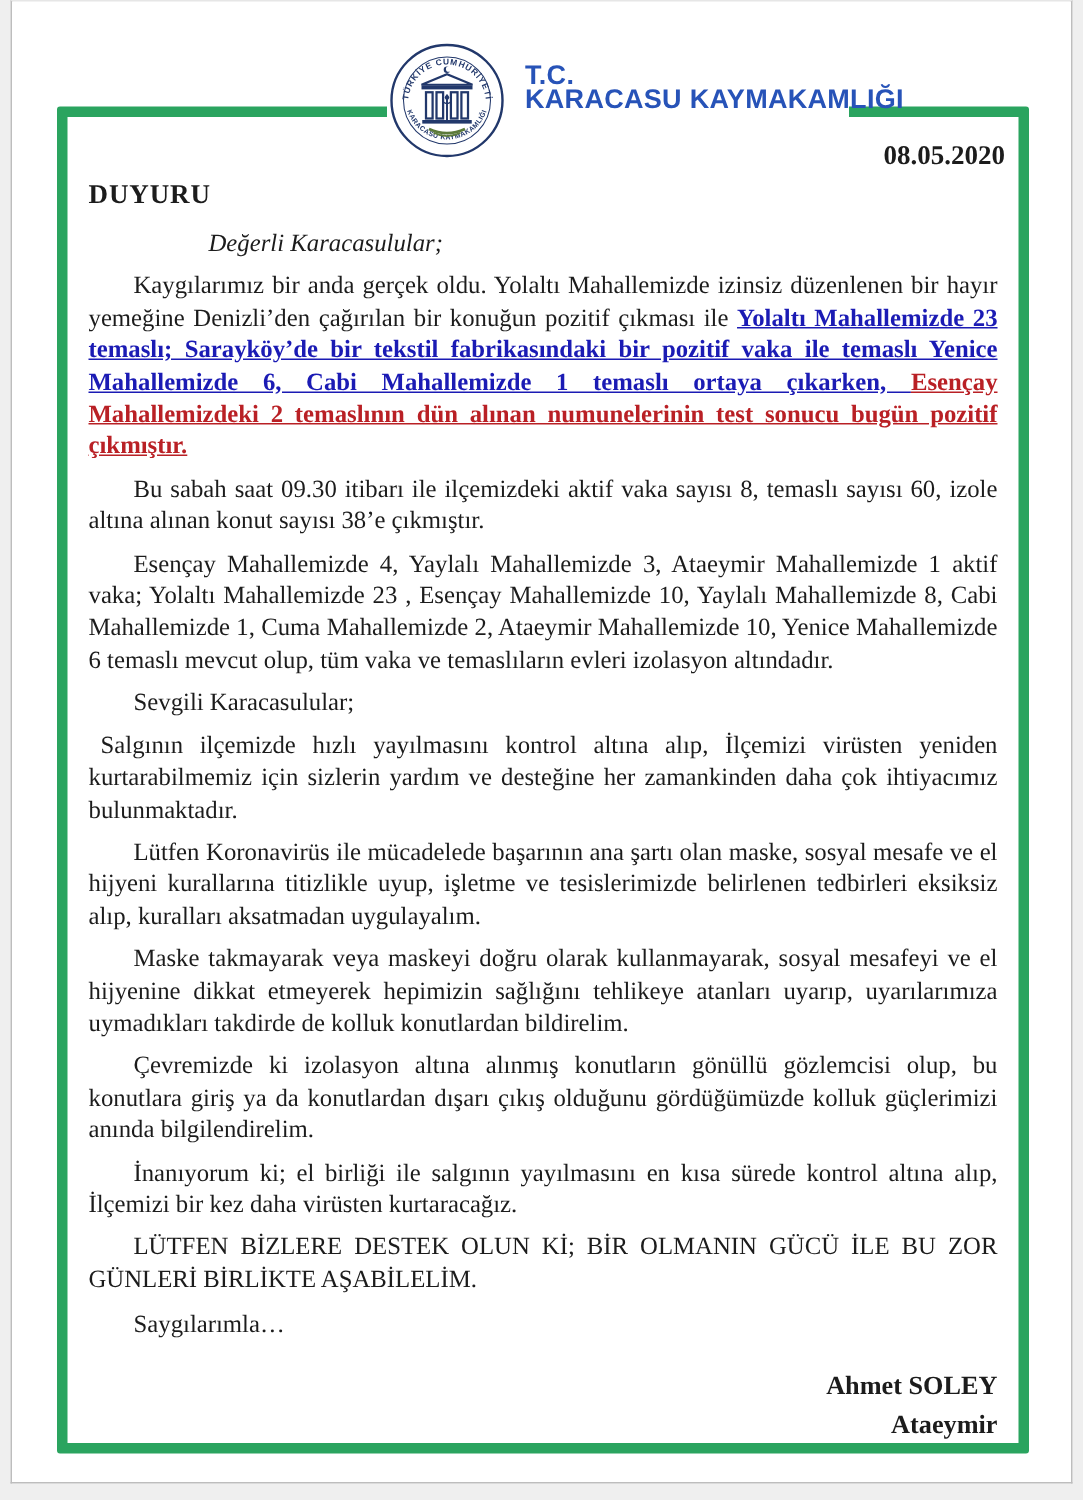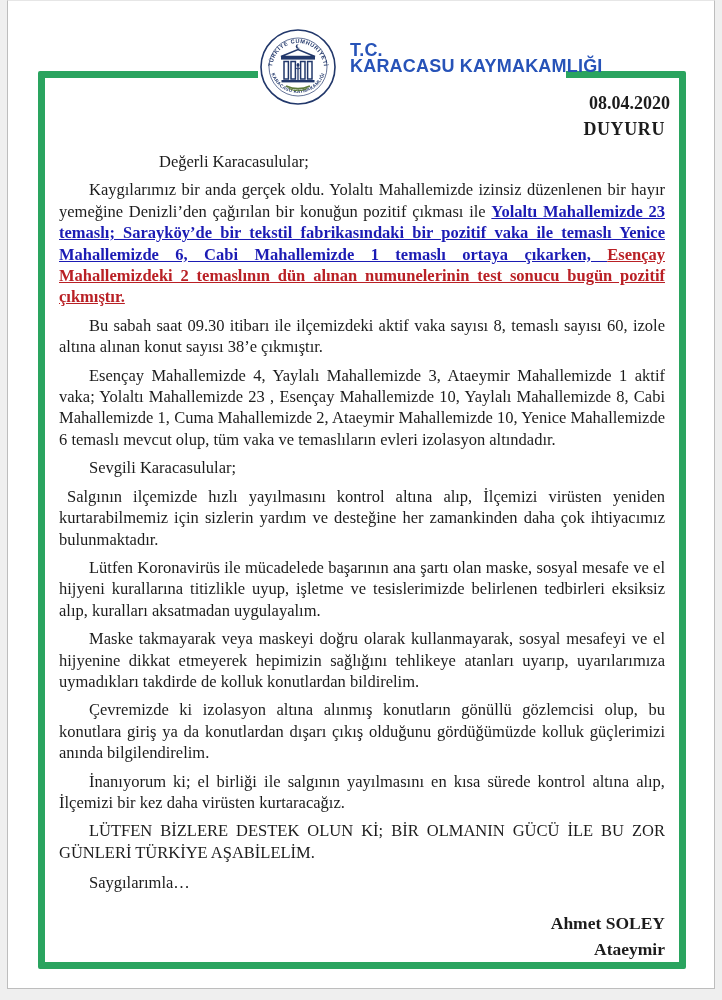--- a/index.html
+++ b/index.html
@@ -61,33 +61,33 @@
     font-size:18px;
     z-index:2;
   }
   .content{
     position:absolute;
     left:51px; top:117px;
     width:606px;
     z-index:2;
   }
   .doc-title{
-    text-align:right;
+    text-align:left;
     font-size:18px;
     font-weight:bold;
     letter-spacing:0.6px;
     line-height:22px;
   }
   .content p{
     font-size:16.5px;
     line-height:21.4px;
     text-align:justify;
     margin-top:7px;
   }
-  .salutation-1{margin-top:11px !important; margin-left:100px; text-align:center;}
+  .salutation-1{margin-top:11px !important; margin-left:80px; text-align:center;font-style:italic;}
   .salutation-2{text-align:right; text-indent:30px;}
   .indent{text-indent:30px;}
   .indent-sm{text-indent:8px;}
   .seg-blue{
     color:var(--body-blue);
     font-weight:bold;
     text-decoration:underline;
   }
   .seg-red{
     color:var(--alert-red);
@@ -145,21 +145,21 @@
 
       <path d="M 28,59 Q 40,64.5 52,59" fill="none" stroke="#5c7a3a" stroke-width="1.8"></path>
       <path d="M 31,61.5 Q 40,66 49,61.5" fill="none" stroke="#5c7a3a" stroke-width="1.2"></path>
     </svg>
     <div class="letterhead-text">
       <div>T.C.</div>
       <div>KARACASU KAYMAKAMLIĞI</div>
     </div>
   </div>
 
-  <div class="doc-date">08.04.2020</div>
+  <div class="doc-date">08.05.2020</div>
 
   <div class="content">
     <div class="doc-title">DUYURU</div>
 
     <p class="salutation-1">Değerli Karacasulular;</p>
 
     <p class="indent"><span>Kaygılarımız bir anda gerçek oldu. Yolaltı Mahallemizde izinsiz düzenlenen bir hayır yemeğine Denizli’den çağırılan bir konuğun pozitif çıkması ile </span><span class="seg-blue">Yolaltı Mahallemizde 23 temaslı; Sarayköy’de bir tekstil fabrikasındaki bir pozitif vaka ile temaslı Yenice Mahallemizde 6, Cabi Mahallemizde 1 temaslı ortaya çıkarken, </span><span class="seg-red">Esençay Mahallemizdeki 2 temaslının dün alınan numunelerinin test sonucu bugün pozitif çıkmıştır.</span></p>
 
     <p class="indent">Bu sabah saat 09.30 itibarı ile ilçemizdeki aktif vaka sayısı 8, temaslı sayısı 60, izole altına alınan konut sayısı 38’e çıkmıştır.</p>
 
@@ -170,21 +170,21 @@
     <p class="indent-sm">Salgının ilçemizde hızlı yayılmasını kontrol altına alıp, İlçemizi virüsten yeniden kurtarabilmemiz için sizlerin yardım ve desteğine her zamankinden daha çok ihtiyacımız bulunmaktadır.</p>
 
     <p class="indent">Lütfen Koronavirüs ile mücadelede başarının ana şartı olan maske, sosyal mesafe ve el hijyeni kurallarına titizlikle uyup, işletme ve tesislerimizde belirlenen tedbirleri eksiksiz alıp, kuralları aksatmadan uygulayalım.</p>
 
     <p class="indent">Maske takmayarak veya maskeyi doğru olarak kullanmayarak, sosyal mesafeyi ve el hijyenine dikkat etmeyerek hepimizin sağlığını tehlikeye atanları uyarıp, uyarılarımıza uymadıkları takdirde de kolluk konutlardan bildirelim.</p>
 
     <p class="indent">Çevremizde ki izolasyon altına alınmış konutların gönüllü gözlemcisi olup, bu konutlara giriş ya da konutlardan dışarı çıkış olduğunu gördüğümüzde kolluk güçlerimizi anında bilgilendirelim.</p>
 
     <p class="indent">İnanıyorum ki; el birliği ile salgının yayılmasını en kısa sürede kontrol altına alıp, İlçemizi bir kez daha virüsten kurtaracağız.</p>
 
-    <p class="indent">LÜTFEN BİZLERE DESTEK OLUN Kİ; BİR OLMANIN GÜCÜ İLE BU ZOR GÜNLERİ TÜRKİYE AŞABİLELİM.</p>
+    <p class="indent">LÜTFEN BİZLERE DESTEK OLUN Kİ; BİR OLMANIN GÜCÜ İLE BU ZOR GÜNLERİ BİRLİKTE AŞABİLELİM.</p>
 
     <p class="closing">Saygılarımla…</p>
 
     <div class="signature">
       <div>Ahmet SOLEY</div>
       <div>Ataeymir</div>
     </div>
   </div>
 
 </div>

